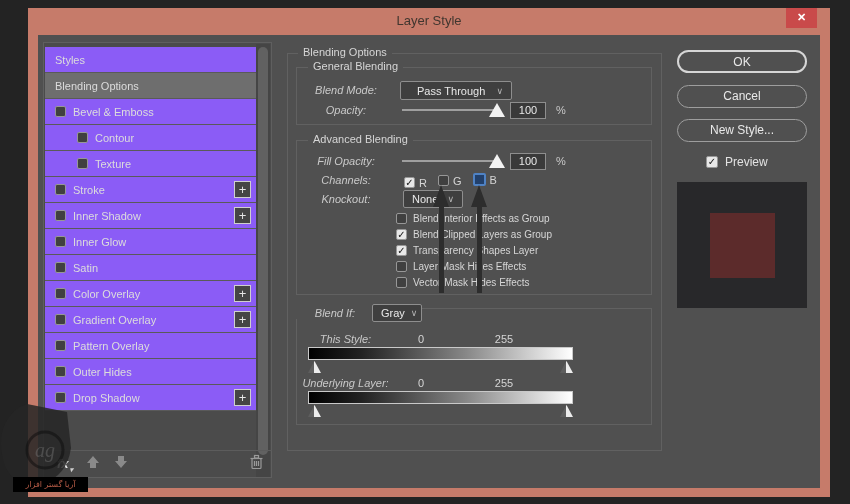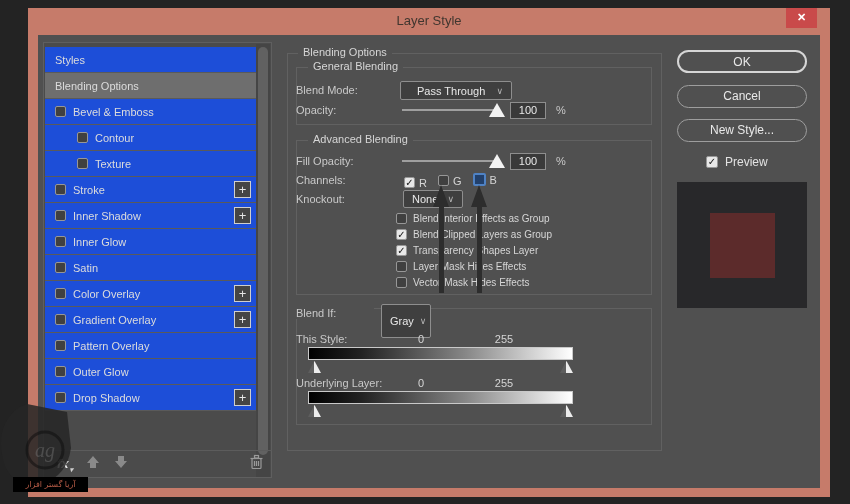--- a/index.html
+++ b/index.html
@@ -13,21 +13,21 @@
   .title { position:absolute; left:0; top:5px; width:100%; text-align:center; font-size:13px; color:#41362f; }
   .close-btn { position:absolute; right:13px; top:0; width:31px; height:20px; background:#c94a4a; color:#fff;
                font-size:11px; font-weight:bold; text-align:center; line-height:19px; cursor:default; }
 
   .body { position:absolute; left:10px; top:27px; width:782px; height:453px; background:#505050; }
 
   
   .sidebar { position:absolute; left:5px; top:7px; width:229px; height:436px; border:1px solid #5f5f5f; background:#4b4b4b; }
   .style-list { position:absolute; left:1px; top:4px; width:212px; }
   .srow { position:relative; height:26px; display:flex; align-items:center; padding-left:10px;
-          background:#1d4ed8; border-bottom:1px solid #5a5a5a; }
+          background:#8b5cf6; border-bottom:1px solid #5a5a5a; }
   .srow.sel { background:#6e6e6e; }
   .srow.ind { padding-left:32px; }
   .slabel { font-size:11px; color:#dcdcdc; white-space:nowrap; }
   .cb { display:inline-block; width:11px; height:11px; border:1px solid #979797; background:#404040; border-radius:2px;
         font-size:10px; line-height:10px; text-align:center; color:#1a1a1a; flex:0 0 auto; }
   .srow .cb { margin-right:7px; }
   .cb.on, .cb.checked { background:#e8e8e8; color:#161616; }
   .cb.highlighted { background:#22406b; border:2px solid #4f82c4; width:13px; height:13px; }
   .plus { margin-left:auto; margin-right:6px; width:17px; height:17px; border:1px solid #cfcfcf; color:#e6e6e6;
           font-size:13px; line-height:15px; text-align:center; background:#454545; }
@@ -36,21 +36,21 @@
   .side-toolbar { position:absolute; left:1px; bottom:1px; width:227px; height:26px; border-top:1px solid #5c5c5c;
                   display:flex; align-items:center; }
   .fx-btn { margin-left:12px; font-size:13px; font-style:italic; font-weight:bold; color:#ececec; position:relative; }
   .fx-caret { font-size:7px; color:#cfcfcf; position:relative; top:4px; left:1px; }
   .tb-ic { margin-left:14px; }
   .trash-wrap { margin-left:auto; margin-right:8px; }
 
   
   .group-box { position:absolute; border:1px solid #616161; }
   .legend { position:absolute; background:#505050; padding:0 5px; font-size:11px; color:#d6d6d6; white-space:nowrap; }
-  .flabel { position:absolute; font-size:11px; color:#c9c9c9; text-align:left; white-space:nowrap; }
+  .flabel { position:absolute; font-size:11px; color:#c9c9c9; text-align:center; white-space:nowrap;font-style:italic; }
   .dropdown { position:absolute; background:#3f3f3f; border:1px solid #8e8e8e; border-radius:2px; color:#e8e8e8;
               font-size:11px; display:flex; align-items:center; padding:0 8px; }
   .dropdown .dd-text { flex:1; }
   .chev { font-size:9px; color:#b6b6b6; margin-left:6px; }
   .valbox { position:absolute; width:36px; height:17px; background:#3a3a3a; border:1px solid #8e8e8e; color:#e8e8e8;
             font-size:11px; text-align:center; line-height:15px; }
   .pct { position:absolute; font-size:11px; color:#c9c9c9; }
   .track { position:absolute; height:2px; background:#9f9f9f; }
   .tri-thumb { position:absolute; width:16px; height:14px; background:#f3f3f3;
                clip-path:polygon(50% 0, 100% 100%, 0 100%); }
@@ -150,21 +150,21 @@
               <span class="cb"></span>
               <span class="slabel">Gradient Overlay</span>
               <span class="plus">+</span>
             </div>
             <div class="srow">
               <span class="cb"></span>
               <span class="slabel">Pattern Overlay</span>
             </div>
             <div class="srow">
               <span class="cb"></span>
-              <span class="slabel">Outer Glow</span>
+              <span class="slabel">Outer Hides</span>
             </div>
             <div class="srow">
               <span class="cb"></span>
               <span class="slabel">Drop Shadow</span>
               <span class="plus">+</span>
             </div>
           </div>
         <div class="scroll-track">
           <div class="scroll-thumb"></div>
         </div>
@@ -260,21 +260,21 @@
             <span class="opt-text">Layer Mask Hides Effects</span>
           </div>
           <div class="opt-row">
             <span class="cb"></span>
             <span class="opt-text">Vector Mask Hides Effects</span>
           </div>
         </div>
 
       <div class="group-box" style="left:258px; top:273px; width:356px; height:117px;"></div>
       <div class="flabel" style="left:258px; top:272px; width:78px; background:#505050;">Blend If:</div>
-      <div class="dropdown" style="left:343px; top:269px; width:50px; height:34px;">
+      <div class="dropdown" style="left:334px; top:269px; width:50px; height:18px;">
         <span class="dd-text">Gray</span>
         <span class="chev">∨</span>
       </div>
 
       <div class="flabel" style="left:258px; top:298px; width:99px;">This Style:</div>
       <div class="bi-num" style="left:376px; top:298px; width:14px;">0</div>
       <div class="bi-num" style="left:452px; top:298px; width:28px;">255</div>
       <div class="grad" style="left:270px; top:312px;"></div>
       <div class="bi-thumb" style="left:270px; top:326px;"></div>
       <div class="bi-thumb" style="left:522px; top:326px;"></div>

